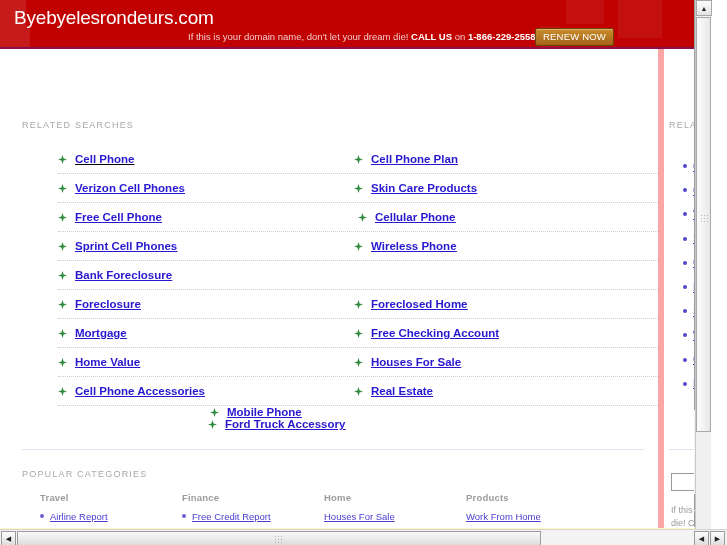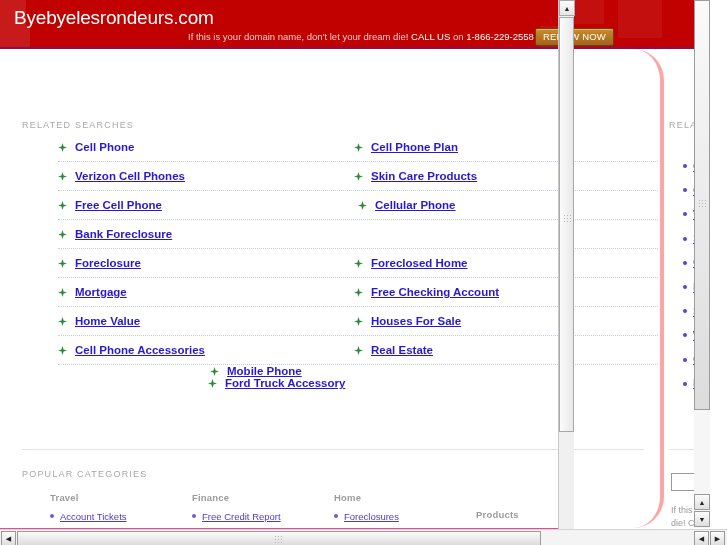--- a/index.html
+++ b/index.html
@@ -6,23 +6,23 @@
   html, body {
     margin: 0; padding: 0;
     width: 727px; height: 545px;
     overflow: hidden;
     font-family: "Liberation Sans", sans-serif;
     background: #ffffff;
   }
 
   #root {
     position: relative;
-    width: 574px;
+    width: 711px;
     height: 545px;
-    background: #ec4899;
+    background: #fef9c3;
   }
 
   
   .outer-vscroll {
     position: absolute;
     top: 0; right: 0;
     width: 16px;
     height: 529px;
     background: #f0f0f0;
     border-left: 1px solid #c8c8c8;
@@ -107,21 +107,21 @@
     letter-spacing: -0.2px;
     white-space: nowrap;
   }
   .hdr-tag {
     position: absolute;
     left: 188px; top: 31px;
     font-size: 9.5px;
     color: #f3c9c9;
     white-space: nowrap;
   }
-  .hdr-tag b { color: #ffffff; font-weight: normal; margin-top: 24px; }
+  .hdr-tag b { color: #ffffff; font-weight: bold; margin-top: 24px; }
   .renew-btn {
     position: absolute;
     right: 96px; top: 28px;
     padding: 2px 7px 3px 7px;
     background: linear-gradient(#c98c2a, #a4631a);
     border: 1px solid #6e3f08;
     border-radius: 2px;
     color: #ffffff;
     font-size: 9.5px;
     font-weight: normal;
@@ -135,22 +135,21 @@
   .body-wrap {
     position: relative;
     width: 710px;
     height: 479px;
   }
   .left-col {
     position: absolute;
     left: 0; top: 0;
     width: 664px;
     height: 479px;
-    border-right: 4px solid #fca5a5;
-    border-radius: 31px;
+    border-right: 6px solid #fca5a5;
   }
   .right-col {
     position: absolute;
     left: 665px; top: 0;
     width: 45px;
     height: 479px;
     overflow: hidden;
   }
 
   .sec-label {
@@ -158,22 +157,23 @@
     color: #a8a8a8;
     letter-spacing: 1.2px;
     font-family: "Liberation Sans", sans-serif;
   }
 
   #related-label { position: absolute; left: 22px; top: 71px; }
 
   
   .link-grid {
     position: absolute;
-    left: 58px; top: 84px;
+    left: 58px; top: 96px;
     width: 600px;
+    text-decoration: underline;
   }
   .lrow {
     display: flex;
     height: 29px;
     align-items: center;
     border-bottom: 1px dotted #c4cfe0;
   }
   .lrow.last { border-bottom: none; flex-direction: column; }
   .lcell { width: 296px; display: flex; align-items: center; }
   .lcell.r { width: 300px; }
@@ -201,24 +201,23 @@
     width: 622px;
     height: 1px;
     background: #dde4ee;
   }
 
   #popular-label { position: absolute; left: 22px; top: 420px; }
 
   
   .cats {
     position: absolute;
-    left: 50px; top: 443px;
+    left: 40px; top: 443px;
     width: 600px;
     display: flex;
-    align-items: flex-end;
   }
   .cat-col { width: 142px; }
   .cat-head {
     font-size: 9.5px;
     color: #9c9c9c;
     font-weight: bold;
     margin-bottom: 5px;
     letter-spacing: 0.2px;
   }
   .cat-li {
@@ -371,20 +370,38 @@
               <div class="lcell">
                 <span class="bullet-d">
                   <svg width="9" height="9" viewBox="0 0 9 9">
                     <path d="M4.5 0 L5.6 3.4 L9 4.5 L5.6 5.6 L4.5 9 L3.4 5.6 L0 4.5 L3.4 3.4 Z" fill="#2e8b3d"></path>
                   </svg>
                 </span>
                 <a class="lnk">Cellular Phone</a>
               </div>
             </div>
             <div class="lrow">
+              <div class="lcell">
+                <span class="bullet-d">
+                  <svg width="9" height="9" viewBox="0 0 9 9">
+                    <path d="M4.5 0 L5.6 3.4 L9 4.5 L5.6 5.6 L4.5 9 L3.4 5.6 L0 4.5 L3.4 3.4 Z" fill="#2e8b3d"></path>
+                  </svg>
+                </span>
+                <a class="lnk">Sprint Cell Phones</a>
+              </div>
+              <div class="lcell r">
+                <span class="bullet-d">
+                  <svg width="9" height="9" viewBox="0 0 9 9">
+                    <path d="M4.5 0 L5.6 3.4 L9 4.5 L5.6 5.6 L4.5 9 L3.4 5.6 L0 4.5 L3.4 3.4 Z" fill="#2e8b3d"></path>
+                  </svg>
+                </span>
+                <a class="lnk">Wireless Phone</a>
+              </div>
+            </div>
+            <div class="lrow">
               <div class="lcell r">
                 <span class="bullet-d">
                   <svg width="9" height="9" viewBox="0 0 9 9">
                     <path d="M4.5 0 L5.6 3.4 L9 4.5 L5.6 5.6 L4.5 9 L3.4 5.6 L0 4.5 L3.4 3.4 Z" fill="#2e8b3d"></path>
                   </svg>
                 </span>
                 <a class="lnk">Bank Foreclosure</a>
               </div>
             </div>
             <div class="lrow">
@@ -481,42 +498,38 @@
 
         <div class="divider-line"></div>
 
         <div id="popular-label" class="sec-label">POPULAR CATEGORIES</div>
 
         <div class="cats" id="cats">
             <div class="cat-col">
               <div class="cat-head">Travel</div>
               <div class="cat-li">
                 <span class="bullet-sq"></span>
-                <a class="cat-lnk">Account Tickets</a>
+                <a class="cat-lnk">Airline Report</a>
               </div>
               <div class="cat-li">
                 <a class="cat-lnk">Hotels</a>
               </div>
             </div>
             <div class="cat-col">
               <div class="cat-head">Finance</div>
               <div class="cat-li">
                 <span class="bullet-sq"></span>
                 <a class="cat-lnk">Free Credit Report</a>
               </div>
               <div class="cat-li">
                 <a class="cat-lnk">Online Payment</a>
               </div>
             </div>
             <div class="cat-col">
               <div class="cat-head">Home</div>
-              <div class="cat-li">
-                <span class="bullet-sq"></span>
-                <a class="cat-lnk">Foreclosures</a>
-              </div>
               <div class="cat-li">
                 <a class="cat-lnk">Houses For Sale</a>
               </div>
             </div>
             <div class="cat-col">
               <div class="cat-head">Products</div>
               <div class="cat-li">
                 <a class="cat-lnk">Work From Home</a>
               </div>
             </div>

